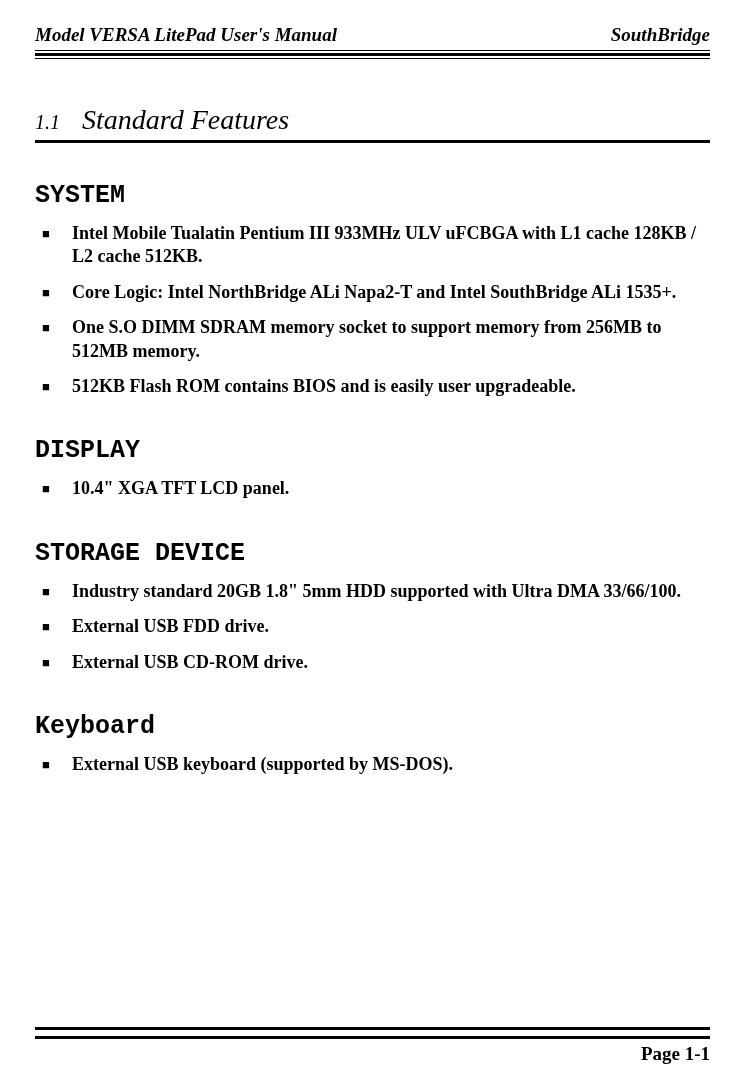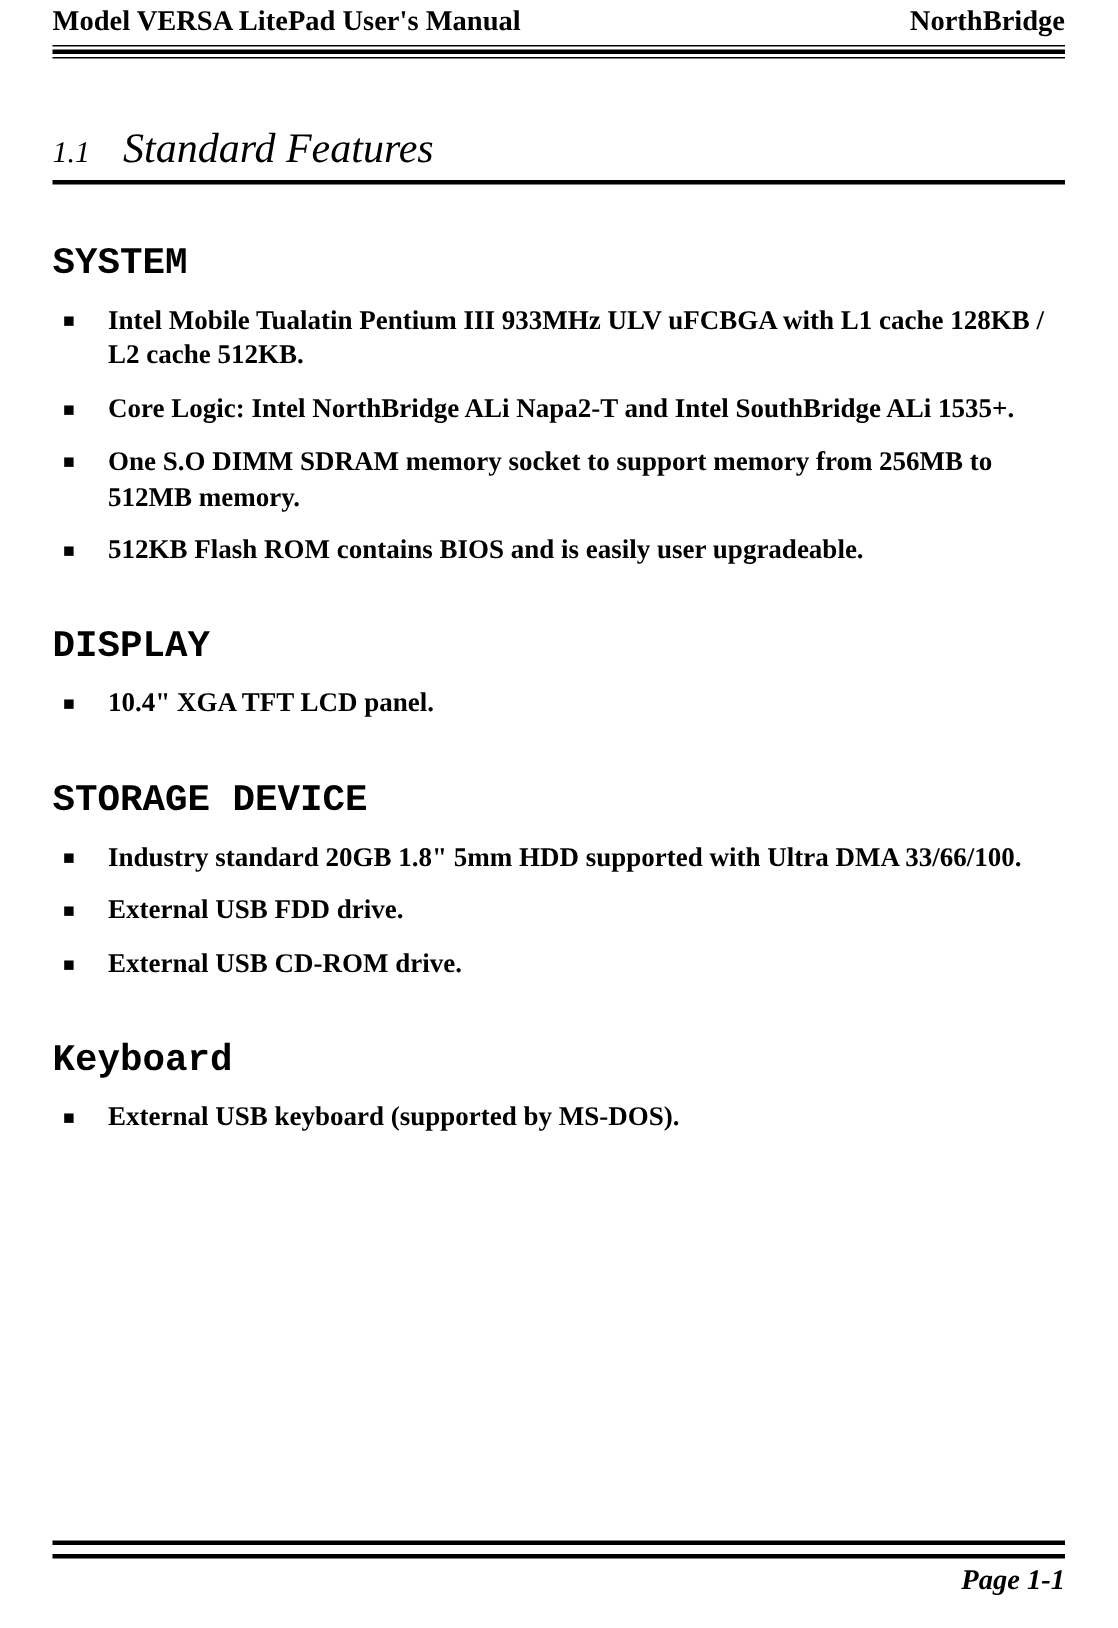--- a/index.html
+++ b/index.html
@@ -1,43 +1,43 @@
 <!DOCTYPE html>
 <html><head>
   <meta charset="utf-8">
   <style>
     * { margin: 0; padding: 0; box-sizing: border-box; }
     html, body { width: 745px; height: 1085px; background: #fff; font-family: 'Times New Roman', Times, serif; color: #000; }
     .page { width: 745px; height: 1085px; position: relative; padding: 0 35px; }
-    .header { display: flex; justify-content: space-between; align-items: baseline; padding-top: 4px; font-weight: bold; font-size: 19px; }
+    .header { display: flex; justify-content: space-between; align-items: baseline; padding-top: 24px; font-style: italic; font-weight: bold; font-size: 19px; }
     .triple-rule { margin-top: 4px; }
     .rule-thin { height: 1px; background: #000; }
     .rule-thick { height: 3px; background: #000; margin: 2px 0; }
     .chapter-title { font-style: italic; font-size: 38px; margin-top: 55px; }
     .section-row { margin-top: 45px; display: flex; align-items: baseline; gap: 22px; }
     .section-num { font-style: italic; font-size: 20px; }
     .section-title { font-style: italic; font-size: 28px;}
     .section-underline { height: 3px; background: #000; margin-top: 4px; }
     .subhead { font-family: 'Courier New', Courier, monospace; font-size: 25px; margin-top: 38px; }
     ul.sq { list-style: none; margin-top: 12px; font-weight: bold; }
     ul.sq li { position: relative; padding-left: 30px; font-size: 18px; line-height: 1.3; margin-top: 12px; margin-left: 7px; }
     ul.sq li::before { content: "■"; position: absolute; left: 0; top: 0; font-size: 13px; line-height: 24px; }
     .line { display: block; }
     .footer { position: absolute; bottom: 20px; left: 35px; right: 35px; }
     .footer-rules .rule-thick { height: 3px; background: #000; }
     .footer-rules .gap { height: 2px; }
-    .footer-text { text-align: right; font-style: italic; font-weight: bold; font-size: 19px; margin-top: 4px; }
+    .footer-text { text-align: right; font-weight: bold; font-size: 19px; margin-top: 4px; }
   </style>
 </head>
 <body>
 
 <div class="page">
   <div class="header">
     <span>Model VERSA LitePad User's Manual</span>
-    <span>NorthBridge</span>
+    <span>SouthBridge</span>
   </div>
   <div class="triple-rule">
     <div class="rule-thin"></div>
     <div class="rule-thick"></div>
     <div class="rule-thin"></div>
   </div>
 
 
   <div class="section-row">
     <span class="section-num">1.1</span>

